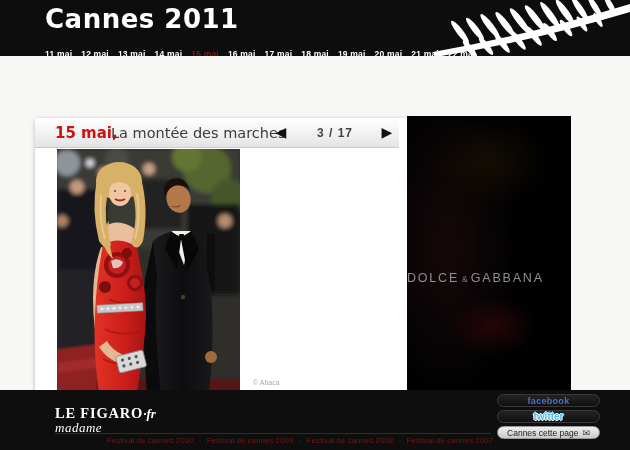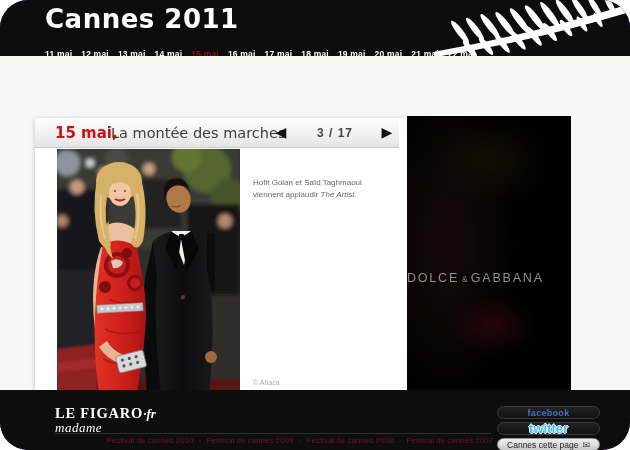--- a/index.html
+++ b/index.html
@@ -1,17 +1,17 @@
 <!DOCTYPE html>
 <html><head>
 <meta charset="utf-8">
 <style>
   * { margin:0; padding:0; box-sizing:border-box; }
   body { background:#ffffff; font-family:"Liberation Sans", sans-serif; }
-  #app { position:relative; width:630px; height:450px; overflow:hidden; background:#4c1d95;border-radius:28px; }
+  #app { position:relative; width:630px; height:450px; overflow:hidden; background:#4c1d95; }
 
   
   .site-header { position:absolute; left:0; top:0; width:630px; height:56px; background:#0d0d0d; }
   .page-title { position:absolute; left:45px; top:4px; color:#ffffff; font-family:"DejaVu Sans", sans-serif;
                 font-weight:bold; font-size:26px; letter-spacing:0.5px; }
   .date-nav { position:absolute; left:45px; top:37px; display:flex; gap:9px; }
   .date-tab { color:#ffffff; font-size:8.5px; font-weight:bold; letter-spacing:0.2px; cursor:pointer; white-space:nowrap;margin-top:12px; }
   .date-tab.active { color:#8e1414; }
   .palm { position:absolute; right:0; top:0; width:215px; height:56px; }
 
@@ -58,23 +58,23 @@
   
   .site-footer { position:absolute; left:0; top:390px; width:630px; height:60px; background:#0e0e0e; }
   .figaro-logo { position:absolute; left:55px; top:15px; color:#ffffff; cursor:pointer;
                  font-family:Liberation Serif, serif; line-height:1; }
   .figaro-logo .main { font-weight:bold; font-size:14.5px; letter-spacing:0.8px; }
   .figaro-logo .fr { font-style:italic; font-size:13px; font-weight:bold; }
   .figaro-logo .sub { display:block; font-style:italic; font-size:13px; margin-top:0px; letter-spacing:0.5px; }
 
   .footer-btn { position:absolute; left:497px; width:103px; height:13px; border-radius:7px; border:1px solid #3a3a3a;
                 background:linear-gradient(#232323,#111111); font-size:8.5px; font-weight:bold; cursor:pointer;
-                display:flex; align-items:center; justify-content:center; padding:0;margin-top:12px; }
+                display:flex; align-items:center; justify-content:center; padding:0; }
   .btn-facebook { top:4px; color:#4a6fc9; font-size:9px; letter-spacing:0.3px; }
-  .btn-twitter { top:20px; color:#45c0f0; font-size:13px;
+  .btn-twitter { top:20px; color:#45c0f0; font-size:10px;
                  text-shadow:-1px 0 #fff, 1px 0 #fff, 0 -1px #fff, 0 1px #fff; }
   .btn-send { top:36px; background:linear-gradient(#efefef,#c9c9c9); border:1px solid #999999; color:#222222;
               font-weight:normal; font-size:8.5px; gap:4px; }
   .btn-send .env { font-size:9px; color:#333333; }
 
   .footer-divider { position:absolute; left:55px; top:43px; width:436px; height:1px; background:#2e2e2e; }
   .footer-links { position:absolute; left:35px; top:46px; width:530px; text-align:center; font-size:8px;
                   color:#751717; }
   .footer-links span.lnk { cursor:pointer; }
   .footer-links span.sep { margin:0 3px; cursor:default; }
@@ -270,21 +270,20 @@
 
             <ellipse cx="63" cy="44" rx="11" ry="13" fill="#efc5a2"></ellipse>
             <path d="M52,38 Q56,28 66,29 Q76,31 74,40 Q70,33 62,33 Q55,34 52,38 Z" fill="#d8b168"></path>
             <path d="M58,50 Q63,53 68,50" stroke="#b22222" stroke-width="2" fill="none"></path>
             <circle cx="58" cy="42" r="1" fill="#5a4632"></circle>
               <circle cx="68" cy="42" r="1" fill="#5a4632"></circle>
           </g>
         </svg>
       </div>
 
-      <p class="photo-caption"><span>Hofit Golan et Saïd Taghmaoui viennent applaudir </span><em>The Artist.</em></p>
       <span class="photo-credit">© Abaca</span>
     </div>
 
     <div class="ad-banner">
       <div class="ad-shape1"></div>
       <div class="ad-shape3"></div>
       <div class="ad-shape2"></div>
       <div class="ad-brand"><span>DOLCE</span><span class="amp">&amp;</span><span>GABBANA</span></div>
     </div>
   </div>

